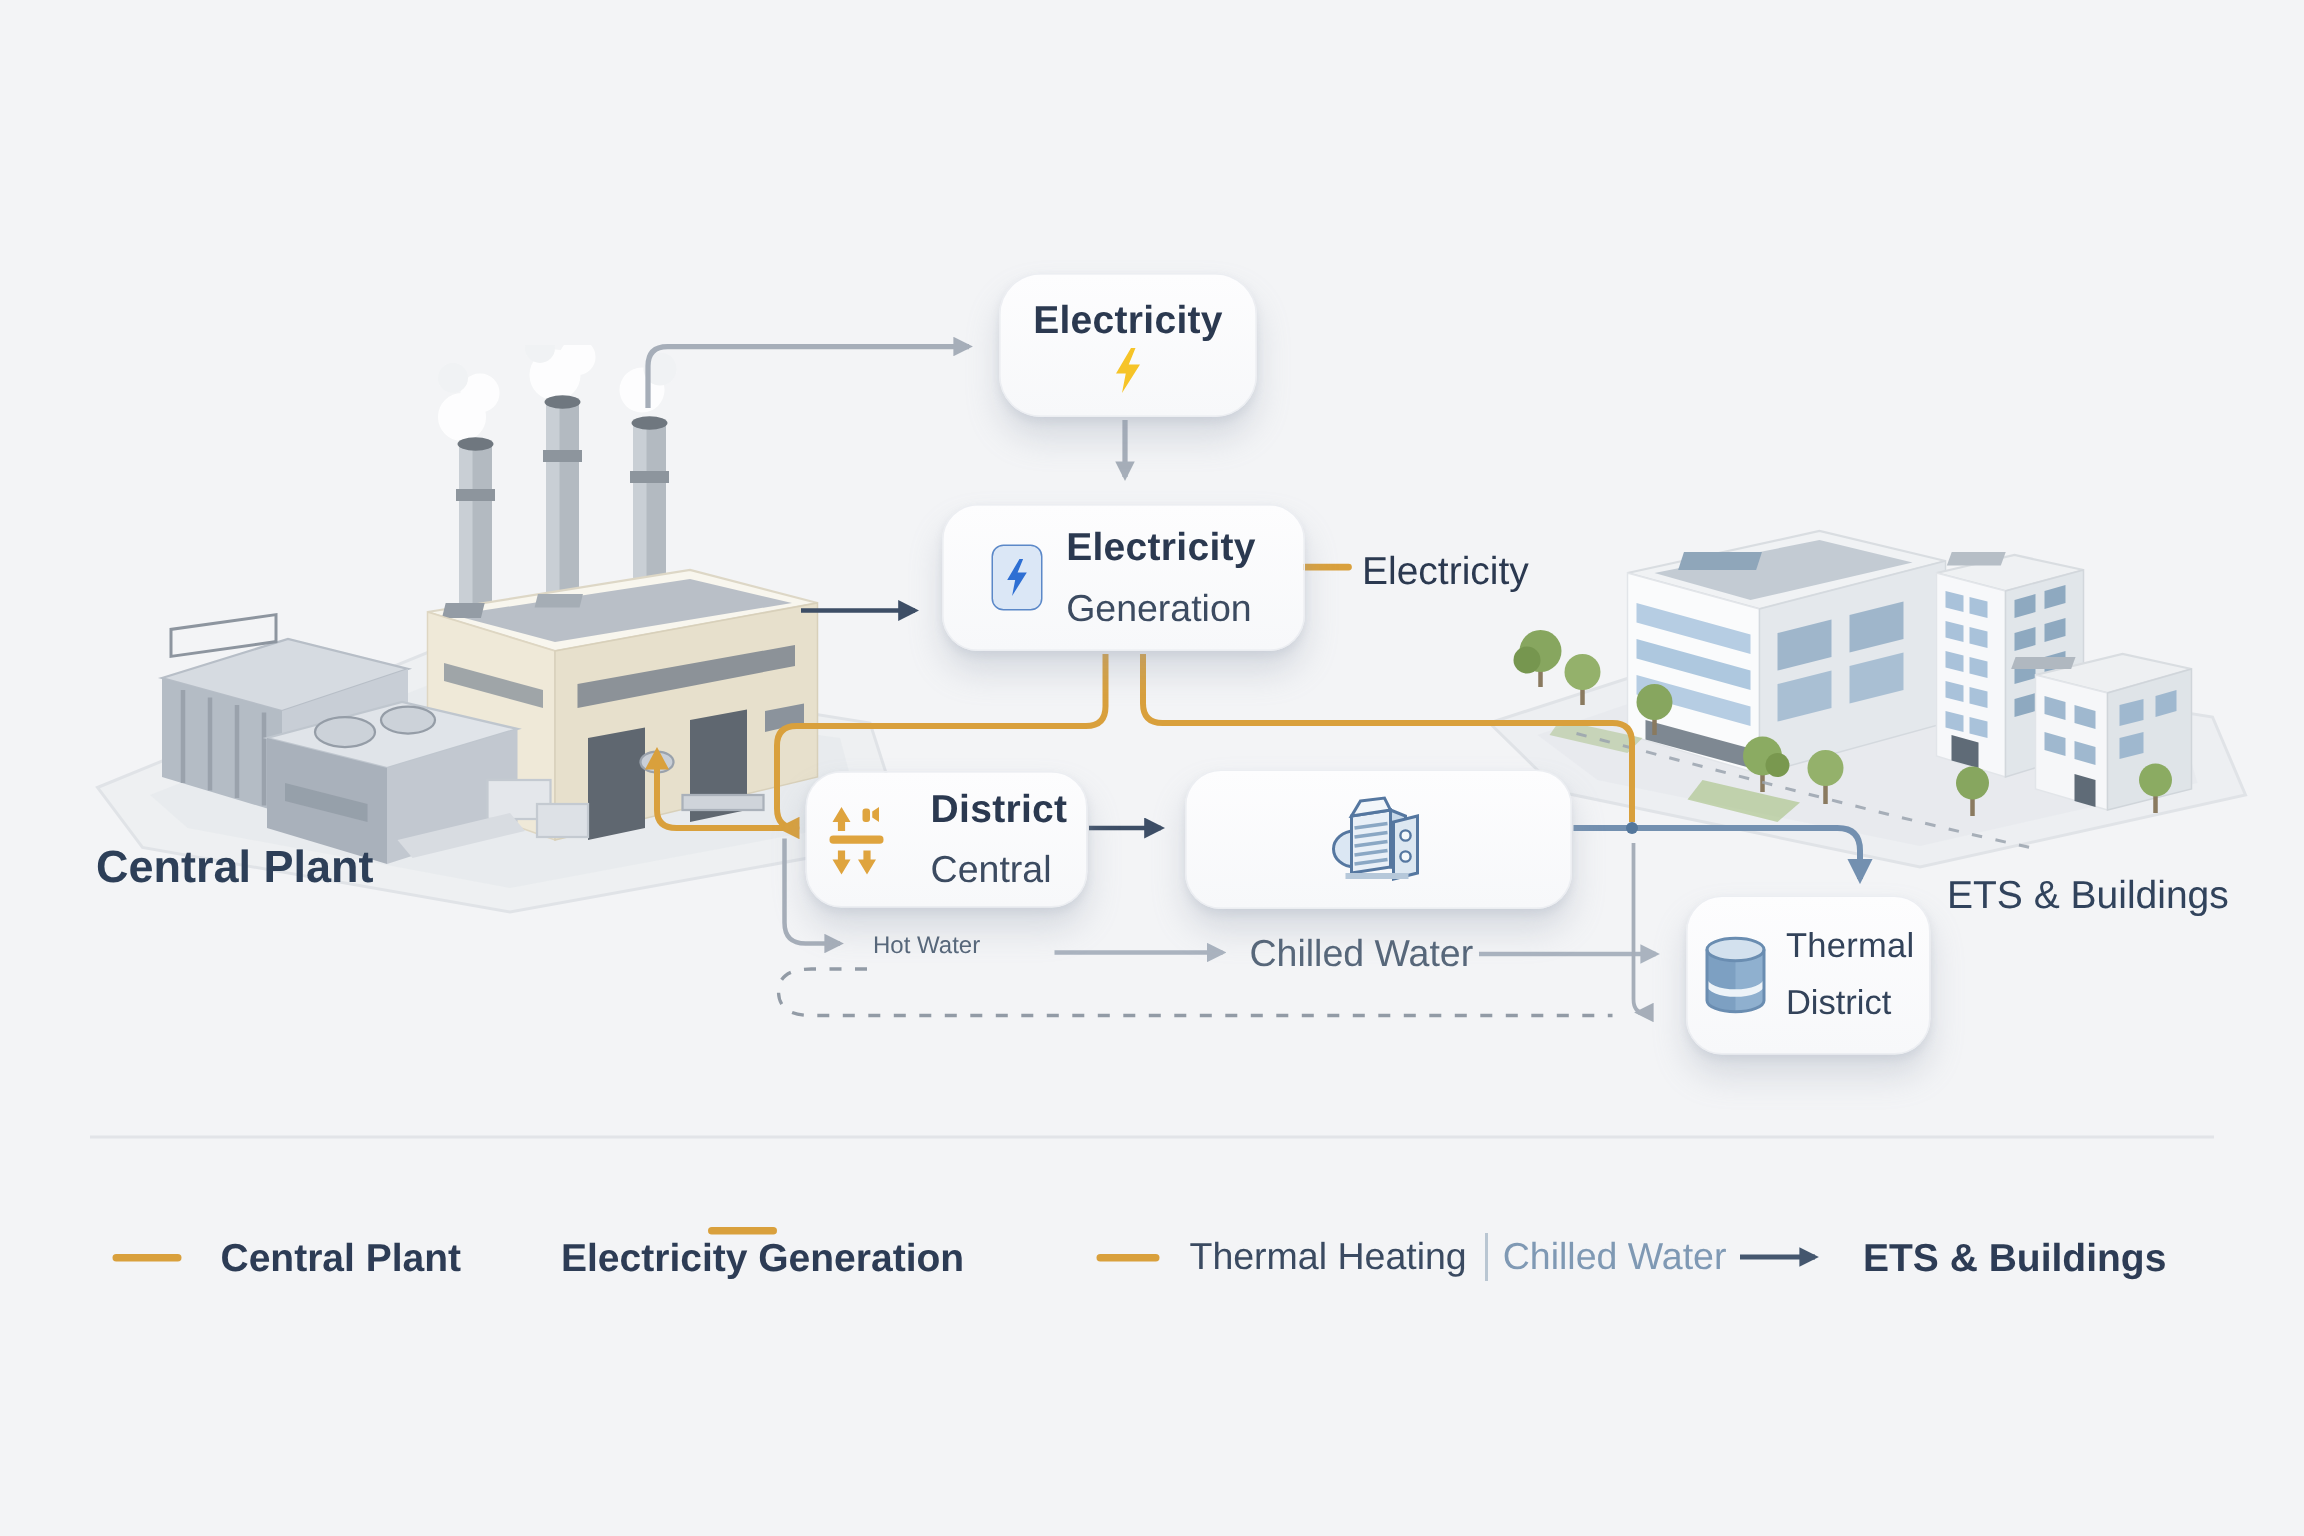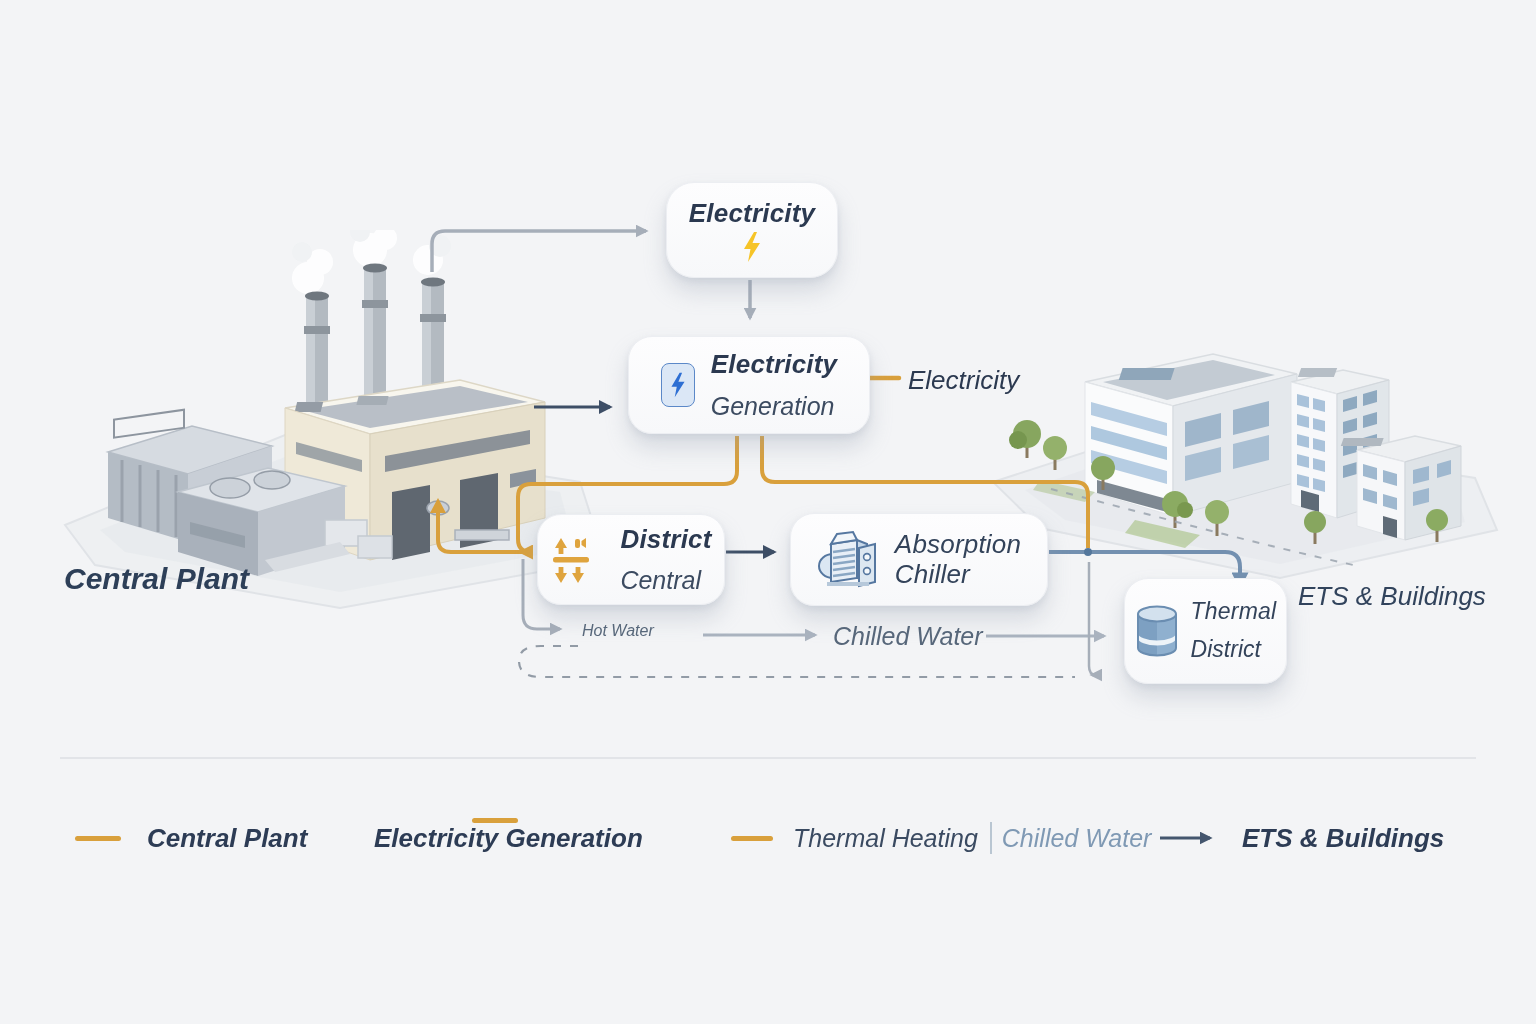--- a/index.html
+++ b/index.html
@@ -1,41 +1,41 @@
 <!DOCTYPE html>
 <html><head>
 <meta charset="utf-8">
 <style>
   * { margin:0; padding:0; box-sizing:border-box; }
   html,body { background:#e9eaec; }
   body { font-family:"Liberation Sans","DejaVu Sans",sans-serif; }
   .canvas {
     position:relative; width:1536px; height:1024px; margin:0 auto;
-    background:#f3f4f6; overflow:hidden;font-style:italic;
+    background:#f3f4f6; overflow:hidden;
   }
   svg { display:block; }
   .overlay { position:absolute; left:0; top:0; width:1536px; height:1024px; pointer-events:none; }
 
   
   .node {
     position:absolute; display:flex; align-items:center; justify-content:center;
     background:linear-gradient(180deg,#fdfdfe 0%,#f7f8fa 100%);
     border:1px solid #eceef2; border-radius:24px;
     box-shadow:0 14px 22px rgba(148,158,176,.30), 0 3px 6px rgba(148,158,176,.18);
   }
   .node-text { display:flex; flex-direction:column; line-height:1.12; }
   .t1 { font-size:26px; font-weight:700; color:#2b3950; letter-spacing:.2px; }
   .t2 { font-size:25px; font-weight:400; color:#3c4b61;margin-top:12px; }
   .t1.light { font-weight:400; color:#33435a; }
   .node-electricity { left:666px; top:182px; width:172px; height:96px; border-radius:28px;
     flex-direction:column; gap:3px; }
   .node-generation { left:628px; top:336px; width:242px; height:98px; gap:16px; }
   .node-district  { left:537px; top:514px; width:188px; height:91px; gap:28px; }
   .node-chiller   { left:790px; top:513px; width:258px; height:93px; gap:14px; }
-  .node-thermal   { left:1124px; top:578px; width:163px; height:106px; gap:12px; }
+  .node-thermal   { left:1124px; top:597px; width:163px; height:106px; gap:12px; }
   .node-thermal .t1, .node-thermal .t2 { font-size:23px; font-weight:400; color:#33435a; }
 
   .gen-icon {
     width:34px; height:44px; border-radius:8px; background:#dbe7f6;
     border:1.6px solid #5b88c8; display:flex; align-items:center; justify-content:center;
     flex:0 0 auto;
   }
 
   
   .flabel { position:absolute; white-space:nowrap; }
@@ -345,24 +345,20 @@
           <line x1="16" y1="28" x2="38" y2="25"></line>
         <line x1="16" y1="34" x2="38" y2="31"></line>
           <line x1="16" y1="40" x2="38" y2="37"></line>
         <line x1="16" y1="46" x2="38" y2="43"></line>
       </g>
       <polygon points="42,18 58,14 58,52 42,56" fill="#dce7f1" stroke="#5577a0" stroke-width="2"></polygon>
       <circle cx="50" cy="27" r="3.4" fill="#f4f8fb" stroke="#5577a0" stroke-width="1.6"></circle>
       <circle cx="50" cy="41" r="3.4" fill="#f4f8fb" stroke="#5577a0" stroke-width="1.6"></circle>
       <rect x="10" y="52" width="42" height="4" fill="#b6c8da"></rect>
     </svg>
-    <span class="node-text">
-      <span class="t1 light">Absorption</span>
-      <span class="t1 light">Chiller</span>
-    </span>
   </div>
 
   <div class="node node-thermal">
     <svg width="44" height="54" viewBox="0 0 44 54">
       <path d="M 3 10 V 44 A 19 7.5 0 0 0 41 44 V 10" fill="#8fb0cf"></path>
       <path d="M 3 10 V 44 A 19 7.5 0 0 0 22 51.5 L 22 17.5 A 19 7.5 0 0 1 3 10" fill="#7da0c2"></path>
       <path d="M 3 29 A 19 7.5 0 0 0 41 29 L 41 34 A 19 7.5 0 0 1 3 34 Z" fill="#edf3f8"></path>
       <ellipse cx="22" cy="10" rx="19" ry="7.5" fill="#d3e1ee" stroke="#6a8db1" stroke-width="2"></ellipse>
       <path d="M 3 10 V 44 A 19 7.5 0 0 0 41 44 V 10" fill="none" stroke="#6a8db1" stroke-width="2"></path>
     </svg>

